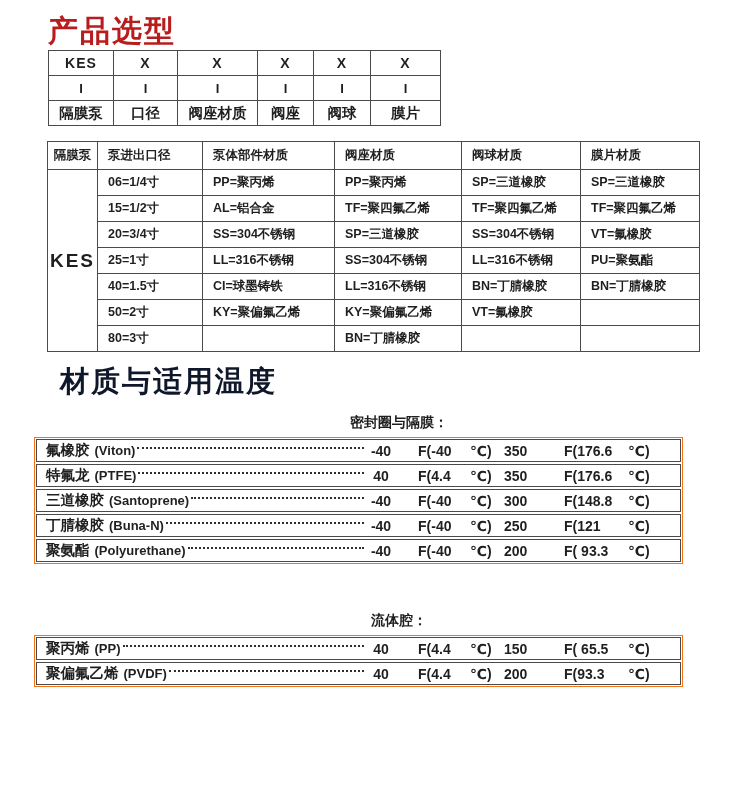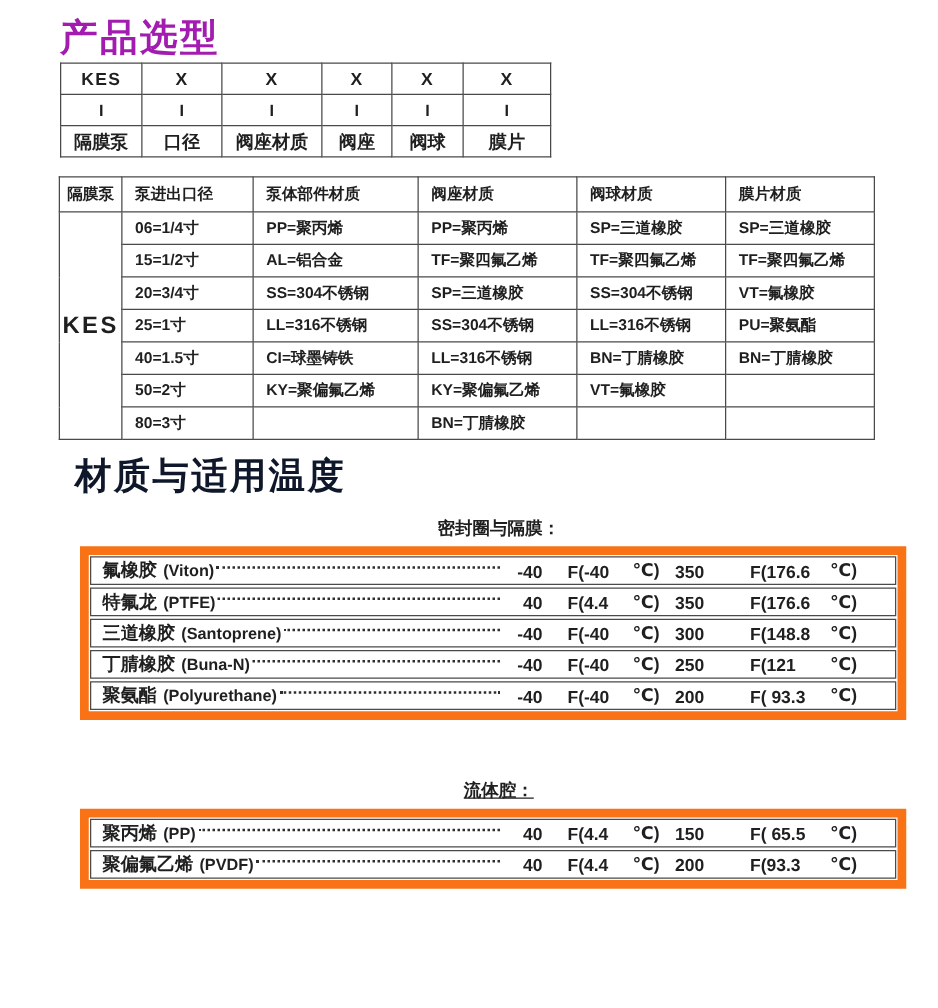--- a/index.html
+++ b/index.html
@@ -1,21 +1,21 @@
 <!DOCTYPE html>
 <html><head>
 <meta charset="utf-8">
 <style>
   html,body{margin:0;padding:0;background:#ffffff;}
   body{width:750px;height:806px;overflow:hidden;
        font-family:"Liberation Sans","DejaVu Sans",sans-serif;color:#1f1f1f;}
   .page{position:relative;width:750px;height:806px;background:#fff;}
 
   h1.sec-title{margin:0;padding:12px 0 0 48px;font-size:30px;line-height:38px;
-      font-weight:bold;color:#a21caf;letter-spacing:2px;}
+      font-weight:bold;color:#b91c1c;letter-spacing:2px;}
   h2.sec-title{margin:0;padding:10px 0 0 60px;font-size:29px;line-height:38px;
       font-weight:bold;color:#0f172a;letter-spacing:2px;}
 
   .small-label{margin:30px 0 6px 48px;font-size:15px;font-weight:bold;}
   .small-label2{margin:14px 0 5px 48px;font-size:14px;font-weight:bold;text-align:center;}
 
   
   table.model-table{border-collapse:collapse;margin-left:48px;table-layout:fixed;}
   table.model-table td{border:1px solid #4a4a4a;text-align:center;height:24px;
       font-size:14px;font-weight:600;padding:0;}
@@ -29,30 +29,30 @@
   
   table.sel-table{border-collapse:collapse;margin:15px 0 0 47px;table-layout:fixed;}
   table.sel-table td{border:1px solid #4a4a4a;font-size:12.5px;font-weight:600;
       padding:0 0 0 10px;height:25px;vertical-align:middle;text-align:left;}
   table.sel-table tr.head td{height:27px;}
   table.sel-table td.first-head{padding:0;text-align:center;}
   table.sel-table td.model-cell{padding:0;text-align:center;font-size:19px;
       letter-spacing:2px;font-weight:600;}
 
   
-  .temp-table{width:645px;margin-left:64px;border:7px solid #f97316;padding:1px;}
+  .temp-table{width:645px;margin-left:34px;border:1px solid #f97316;padding:1px;}
   .temp-row{display:flex;align-items:center;border:1px solid #4a4a4a;
       height:21px;margin-bottom:2px;padding:0 0 0 9px;background:#fff;}
   .temp-row:last-child{margin-bottom:0;}
   .temp-row .cn{font-size:14.5px;font-weight:bold;white-space:nowrap;}
   .temp-row .en{font-size:13px;font-weight:600;margin-left:5px;white-space:nowrap;}
   .temp-row .leader{flex:1 1 auto;border-bottom:2px dotted #2e2e2e;
       margin:0 0 5px 2px;min-width:20px;}
   .temp-row .v{font-size:14px;font-weight:600;white-space:nowrap;}
-  .temp-row .vmin{width:34px;text-align:right;}
+  .temp-row .vmin{width:34px;text-align:center;}
   .temp-row .fmin{width:52px;margin-left:20px;text-align:left;}
   .temp-row .umin{width:34px;text-align:left;}
   .temp-row .vmax{width:44px;}
   .temp-row .fmax{width:64px;margin-left:16px;text-align:left;}
   .temp-row .umax{width:32px;text-align:left;margin-right:20px;}
 </style>
 </head>
 <body>
 
 <div class="page">
@@ -226,21 +226,21 @@
       <span class="leader"></span>
       <span class="v vmin">-40</span>
       <span class="v fmin">F(-40</span>
       <span class="v umin">℃)</span>
       <span class="v vmax">200</span>
       <span class="v fmax">F( 93.3</span>
       <span class="v umax">℃)</span>
     </div>
   </div>
 
-  <div class="small-label2" style="margin-top:48px;text-decoration:underline;">流体腔：</div>
+  <div class="small-label2" style="margin-top:48px;">流体腔：</div>
 
   <div class="temp-table">
     <div class="temp-row">
       <span class="cn">聚丙烯</span>
       <span class="en">(PP)</span>
       <span class="leader"></span>
       <span class="v vmin">40</span>
       <span class="v fmin">F(4.4</span>
       <span class="v umin">℃)</span>
       <span class="v vmax">150</span>

